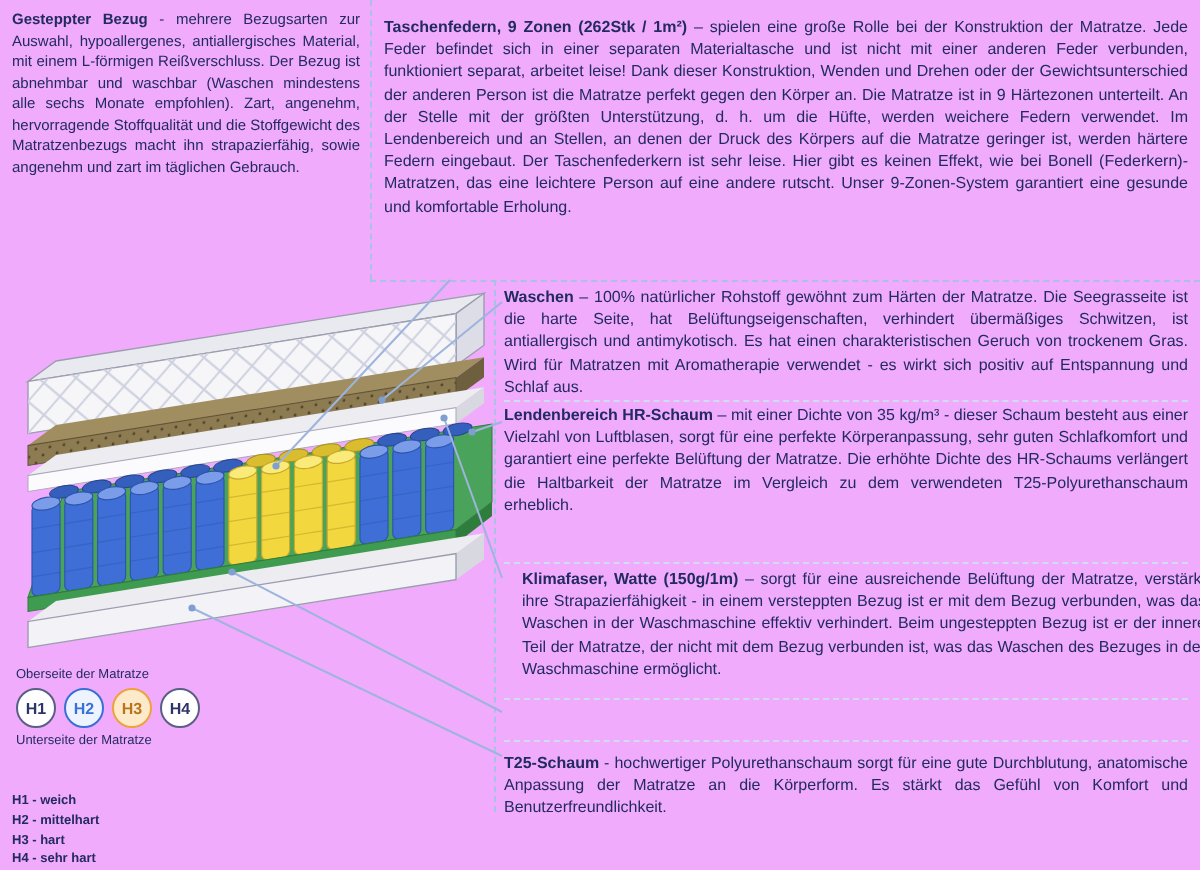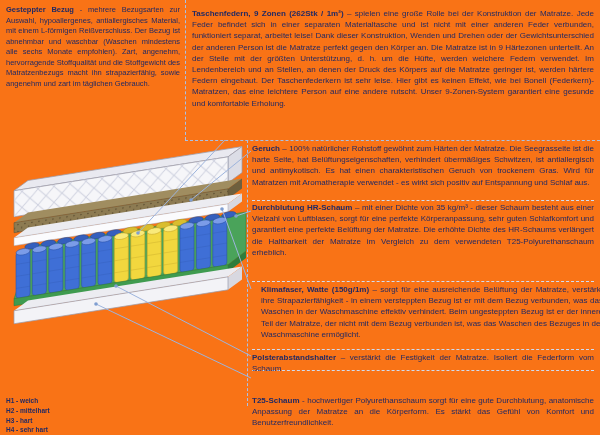--- a/index.html
+++ b/index.html
@@ -1,27 +1,27 @@
 <!DOCTYPE html>
 <html><head>
 <meta charset="utf-8">
 <style>
   *{margin:0;padding:0;box-sizing:border-box}
   html,body{background:#fff}
   body{font-family:"Liberation Sans",sans-serif}
-  .page{position:relative;width:600px;height:435px;background:#f97316;color:#232a63;overflow:hidden}
+  .page{position:relative;width:600px;height:435px;background:#f0abfc;color:#232a63;overflow:hidden}
   .block{position:absolute;text-align:justify;line-height:1.4}
   .block b{font-weight:bold}
   #blk-bezug{left:6px;top:5px;width:174px;font-size:7.5px}
   #blk-tf{left:192px;top:8px;width:402px;font-size:8px}
   #blk-seegras{left:252px;top:143px;width:342px;font-size:8px}
   #blk-hr{left:252px;top:202px;width:342px;font-size:8px}
   #blk-klima{left:261px;top:284px;width:342px;font-size:8px}
   #blk-polster{left:252px;top:352px;width:342px;font-size:8px}
-  #blk-t25{left:252px;top:395px;width:342px;font-size:8px}
+  #blk-t25{left:252px;top:376px;width:342px;font-size:8px}
   .dash{position:absolute}
   .dash.v{border-left:1px dashed #aac1e6}
   .dash.h{border-top:1px dashed #aac1e6}
   .sep{position:absolute;border-top:1px dashed #cfdcf2}
   #leader{position:absolute;left:0;top:0;pointer-events:none}
   #mattress{position:absolute;left:2px;top:138px}
   .hardness{position:absolute;left:8px;top:334px;width:120px;font-size:6.5px}
   .circles{display:flex;gap:4px;margin:3px 0}
   .hcirc{width:20px;height:20px;border-radius:50%;border:1.5px solid #5a5f85;display:flex;align-items:center;justify-content:center;font-size:8px;font-weight:bold;color:#2e3468;background:#fff}
   .hcirc.blue{border-color:#3a6fd8;color:#3a6fd8;background:#eef4ff}
@@ -43,34 +43,31 @@
 
   <section class="block" id="blk-bezug">
     <b>Gesteppter Bezug</b><span> - mehrere Bezugsarten zur Auswahl, hypoallergenes, antiallergisches Material, mit einem L-förmigen Reißverschluss. Der Bezug ist abnehmbar und waschbar (Waschen mindestens alle sechs Monate empfohlen). Zart, angenehm, hervorragende Stoffqualität und die Stoffgewicht des Matratzenbezugs macht ihn strapazierfähig, sowie angenehm und zart im täglichen Gebrauch.</span>
   </section>
 
   <section class="block" id="blk-tf">
     <b>Taschenfedern, 9 Zonen (262Stk / 1m²)</b><span> – spielen eine große Rolle bei der Konstruktion der Matratze. Jede Feder befindet sich in einer separaten Materialtasche und ist nicht mit einer anderen Feder verbunden, funktioniert separat, arbeitet leise! Dank dieser Konstruktion, Wenden und Drehen oder der Gewichtsunterschied der anderen Person ist die Matratze perfekt gegen den Körper an. Die Matratze ist in 9 Härtezonen unterteilt. An der Stelle mit der größten Unterstützung, d. h. um die Hüfte, werden weichere Federn verwendet. Im Lendenbereich und an Stellen, an denen der Druck des Körpers auf die Matratze geringer ist, werden härtere Federn eingebaut. Der Taschenfederkern ist sehr leise. Hier gibt es keinen Effekt, wie bei Bonell (Federkern)- Matratzen, das eine leichtere Person auf eine andere rutscht. Unser 9-Zonen-System garantiert eine gesunde und komfortable Erholung.</span>
   </section>
 
   <section class="block" id="blk-seegras">
-    <b>Geruch</b><span> – 100% natürlicher Rohstoff gewöhnt zum Härten der Matratze. Die Seegrasseite ist die harte Seite, hat Belüftungseigenschaften, verhindert übermäßiges Schwitzen, ist antiallergisch und antimykotisch. Es hat einen charakteristischen Geruch von trockenem Gras. Wird für Matratzen mit Aromatherapie verwendet - es wirkt sich positiv auf Entspannung und Schlaf aus.</span>
+    <b>Waschen</b><span> – 100% natürlicher Rohstoff gewöhnt zum Härten der Matratze. Die Seegrasseite ist die harte Seite, hat Belüftungseigenschaften, verhindert übermäßiges Schwitzen, ist antiallergisch und antimykotisch. Es hat einen charakteristischen Geruch von trockenem Gras. Wird für Matratzen mit Aromatherapie verwendet - es wirkt sich positiv auf Entspannung und Schlaf aus.</span>
   </section>
 
   <section class="block" id="blk-hr">
-    <b>Durchblutung HR-Schaum</b><span> – mit einer Dichte von 35 kg/m³ - dieser Schaum besteht aus einer Vielzahl von Luftblasen, sorgt für eine perfekte Körperanpassung, sehr guten Schlafkomfort und garantiert eine perfekte Belüftung der Matratze. Die erhöhte Dichte des HR-Schaums verlängert die Haltbarkeit der Matratze im Vergleich zu dem verwendeten T25-Polyurethanschaum erheblich.</span>
+    <b>Lendenbereich HR-Schaum</b><span> – mit einer Dichte von 35 kg/m³ - dieser Schaum besteht aus einer Vielzahl von Luftblasen, sorgt für eine perfekte Körperanpassung, sehr guten Schlafkomfort und garantiert eine perfekte Belüftung der Matratze. Die erhöhte Dichte des HR-Schaums verlängert die Haltbarkeit der Matratze im Vergleich zu dem verwendeten T25-Polyurethanschaum erheblich.</span>
   </section>
 
   <section class="block" id="blk-klima">
     <b>Klimafaser, Watte (150g/1m)</b><span> – sorgt für eine ausreichende Belüftung der Matratze, verstärkt ihre Strapazierfähigkeit - in einem versteppten Bezug ist er mit dem Bezug verbunden, was das Waschen in der Waschmaschine effektiv verhindert. Beim ungesteppten Bezug ist er der innere Teil der Matratze, der nicht mit dem Bezug verbunden ist, was das Waschen des Bezuges in der Waschmaschine ermöglicht.</span>
   </section>
 
-  <section class="block" id="blk-polster">
-    <b>Polsterabstandshalter</b><span> – verstärkt die Festigkeit der Matratze. Isoliert die Federform vom Schaum</span>
-  </section>
 
   <section class="block" id="blk-t25">
     <b>T25-Schaum</b><span> - hochwertiger Polyurethanschaum sorgt für eine gute Durchblutung, anatomische Anpassung der Matratze an die Körperform. Es stärkt das Gefühl von Komfort und Benutzerfreundlichkeit.</span>
   </section>
 
   <svg id="mattress" width="248" height="192" viewBox="0 0 248 192">
     <defs>
       <pattern id="quiltp" width="16" height="16" patternUnits="userSpaceOnUse">
         <path d="M0 8 L8 0 L16 8 L8 16 Z" fill="none" stroke="#cdd0de" stroke-width="1"></path>
       </pattern>
@@ -160,20 +157,30 @@
     <g fill="#7f9ed1">
       <circle cx="138" cy="233" r="1.8"></circle>
       <circle cx="191" cy="200" r="1.8"></circle>
       <circle cx="236" cy="216" r="1.8"></circle>
       <circle cx="222" cy="209" r="1.8"></circle>
       <circle cx="116" cy="286" r="1.8"></circle>
       <circle cx="96" cy="304" r="1.8"></circle>
     </g>
   </svg>
 
+  <div class="hardness">
+    <div>Oberseite der Matratze</div>
+    <div class="circles">
+      <div class="hcirc">H1</div>
+      <div class="hcirc blue">H2</div>
+      <div class="hcirc orange">H3</div>
+      <div class="hcirc">H4</div>
+    </div>
+    <div>Unterseite der Matratze</div>
+  </div>
 
   <div class="legend">
     <div>H1 - weich</div>
     <div>H2 - mittelhart</div>
     <div>H3 - hart</div>
     <div>H4 - sehr hart</div>
   </div>
 
 </div>
 

